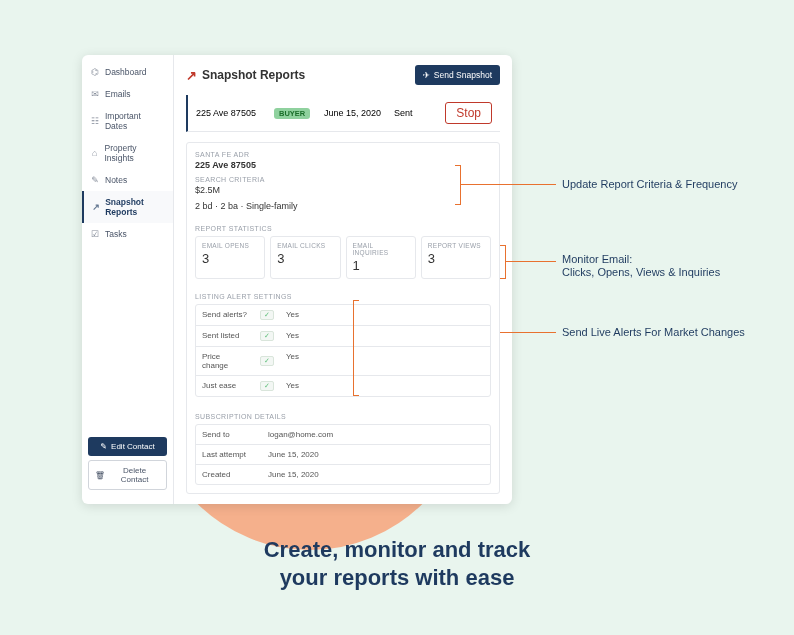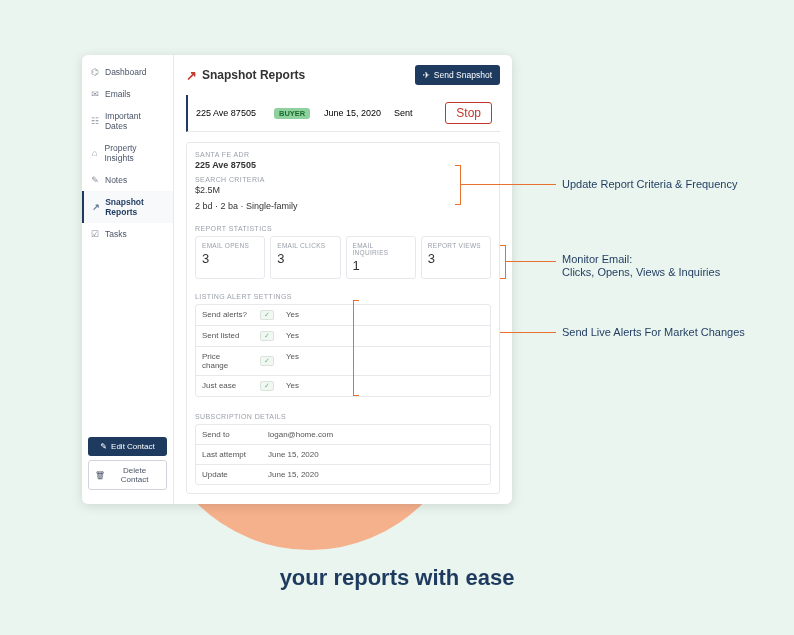--- a/index.html
+++ b/index.html
@@ -194,21 +194,21 @@
           <div class="sub-table">
             <div class="sub-row">
                 <div class="k">Send to</div>
                 <div class="v">logan@home.com</div>
               </div>
             <div class="sub-row">
                 <div class="k">Last attempt</div>
                 <div class="v">June 15, 2020</div>
               </div>
             <div class="sub-row">
-                <div class="k">Update</div>
+                <div class="k">Created</div>
                 <div class="v">June 15, 2020</div>
               </div>
           </div>
         </div>
       </div>
     </div>
   </div>
 </div>
 
 <div class="callout-bracket" style="top:165px; left:455px; width:6px; height:40px;"></div>
@@ -218,14 +218,15 @@
 <div class="callout-bracket" style="top:245px; left:500px; width:6px; height:34px;"></div>
 <div class="callout-line" style="top:261px; left:506px; width:50px; height:1px;"></div>
 <div class="callout" style="top:253px; left:562px;">Monitor Email:</div>
 <div class="callout" style="top:266px; left:562px;">Clicks, Opens, Views &amp; Inquiries</div>
 
 <div class="callout-bracket" style="top:300px; left:353px; width:6px; height:96px; border-right:none; border-left:1px solid #e8712f;"></div>
 <div class="callout-line" style="top:332px; left:500px; width:56px; height:1px;"></div>
 <div class="callout" style="top:326px; left:562px;">Send Live Alerts For Market Changes</div>
 
 <div class="tagline">
+  <div>Create, monitor and track</div>
   <div>your reports with ease</div>
 </div>
 
 </body></html>

